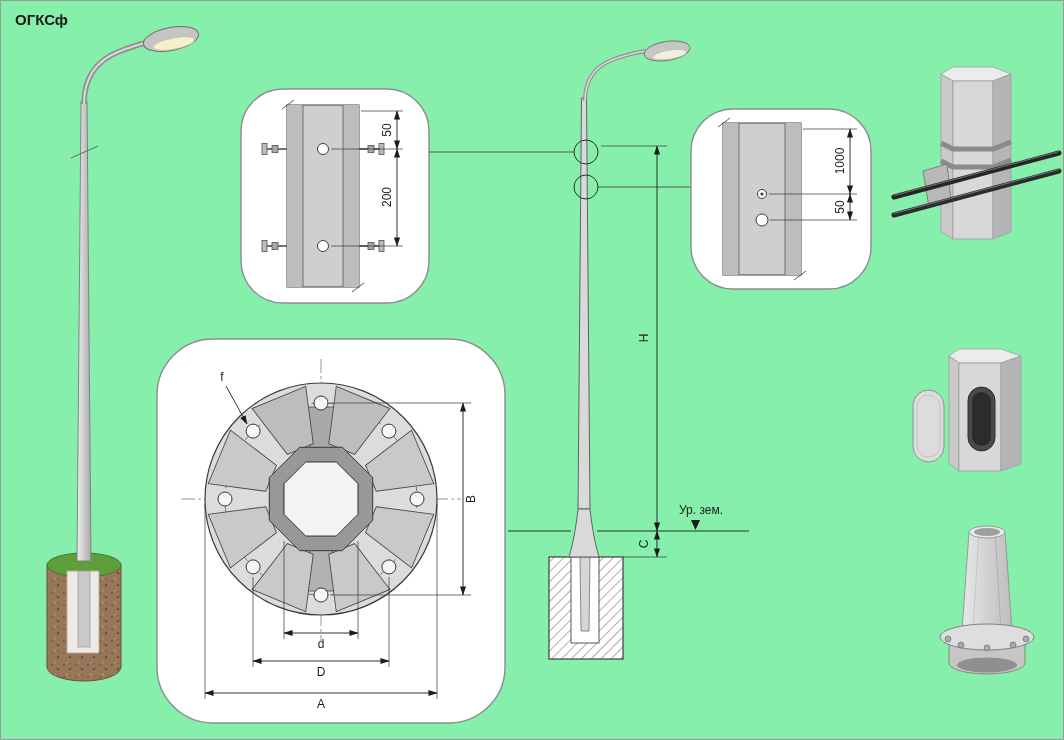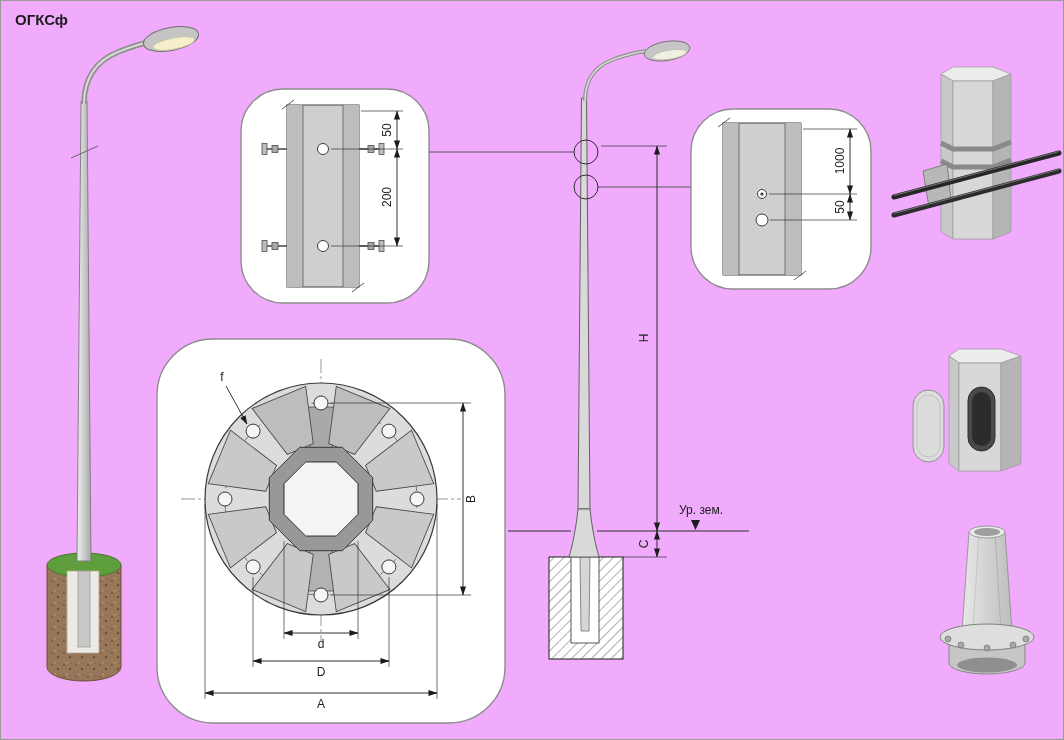--- a/index.html
+++ b/index.html
@@ -1,16 +1,16 @@
 <!DOCTYPE html>
 <html><head>
 <meta charset="utf-8">
 <style>
   html,body{margin:0;padding:0;background:#ffffff;}
-  .page{position:relative;width:1064px;height:740px;background:#f0abfc;border:1px solid #9a9a9a;box-sizing:border-box;font-family:"Liberation Sans",sans-serif;overflow:hidden;}
+  .page{position:relative;width:1064px;height:740px;background:#86efac;border:1px solid #9a9a9a;box-sizing:border-box;font-family:"Liberation Sans",sans-serif;overflow:hidden;}
   svg{display:block;}
   text{font-family:"Liberation Sans",sans-serif;fill:#1c1c1c;}
   .dim{font-size:12px;}
   .title{font-size:15px;font-weight:bold;}
 </style>
 </head>
 <body>
 
 <div class="page">
 <svg width="1062" height="738" viewBox="0 0 1062 738">

